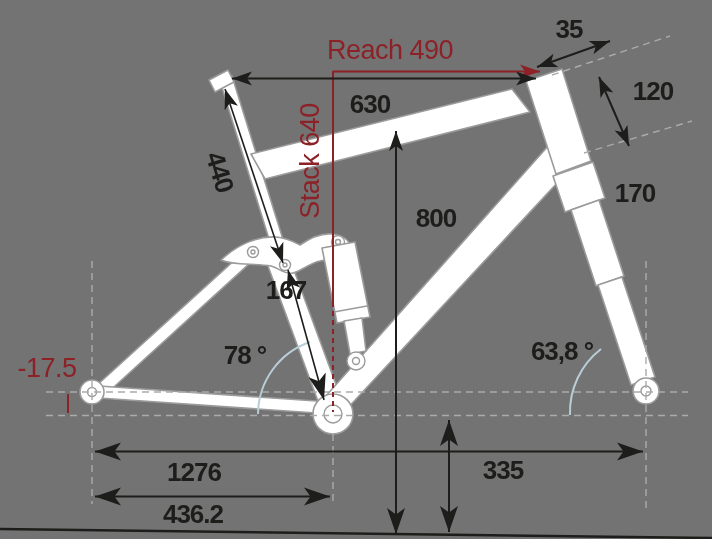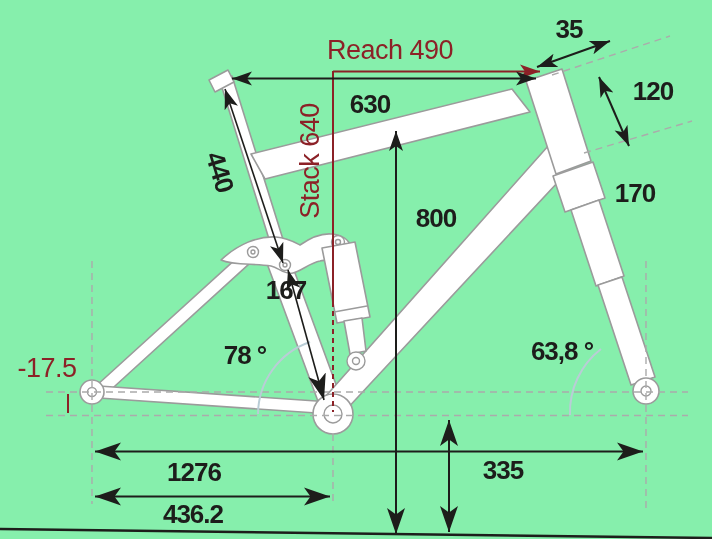--- a/index.html
+++ b/index.html
@@ -1,16 +1,16 @@
 <!DOCTYPE html>
 <html><head>
 <meta charset="utf-8">
 <style>
   html,body{margin:0;padding:0;background:#fff;}
-  #stage{position:relative;width:712px;height:539px;background:#86efac;overflow:hidden;
+  #stage{position:relative;width:712px;height:539px;background:#737373;overflow:hidden;
          font-family:"Liberation Sans",sans-serif;}
   svg{display:block;}
   .dimtext{font-family:"Liberation Sans",sans-serif;font-weight:700;font-size:26px;
            fill:#1d1d1b;letter-spacing:-1px;}
   .redtext{font-family:"Liberation Sans",sans-serif;font-weight:400;font-size:27px;
            fill:#8c2127;letter-spacing:-0.5px;}
   .frame{fill:#ffffff;stroke:#9b9b9b;stroke-width:1.6;stroke-linejoin:round;}
   .hole{fill:#ffffff;stroke:#9b9b9b;stroke-width:1.4;}
   .guide{stroke:#ababab;stroke-width:1.4;stroke-dasharray:7 5;fill:none;}
   .arc{stroke:#b9cdd6;stroke-width:2;fill:none;}

